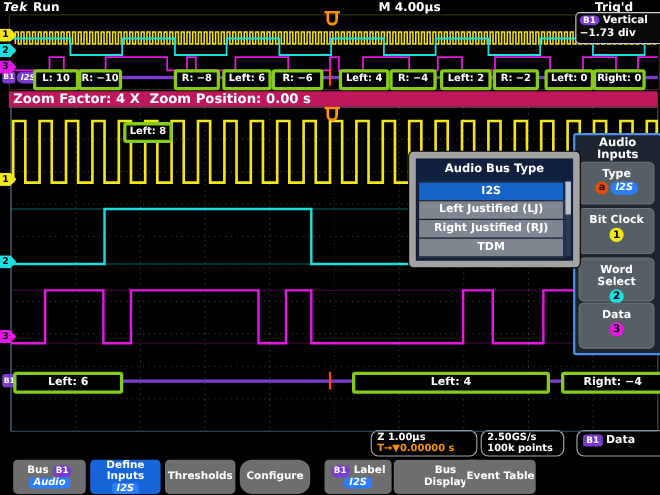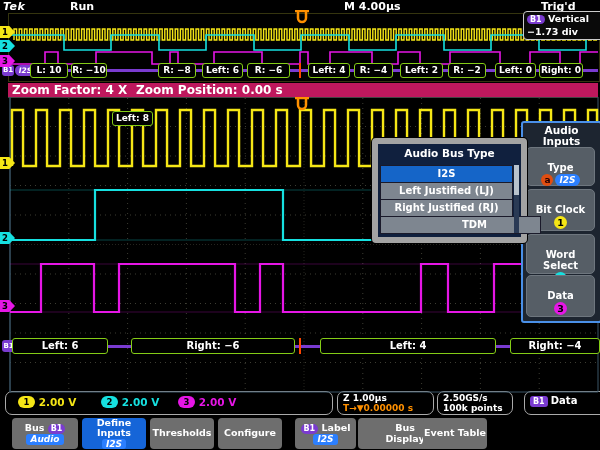--- a/index.html
+++ b/index.html
@@ -2,28 +2,28 @@
 <html><head>
 <meta charset="utf-8">
 <style>
   html,body{margin:0;padding:0;background:#222;}
   #screen{position:relative;width:600px;height:450px;background:#000;overflow:hidden;
           font-family:"DejaVu Sans","Liberation Sans",sans-serif;color:#fff;}
   .abs{position:absolute;}
   
   .topbar{left:0;top:0;width:600px;height:13px;font-size:11px;font-weight:bold;}
   .tek{left:3px;top:0;font-style:italic;letter-spacing:.5px;}
-  .run{left:30px;top:0;margin-left:40px;}
+  .run{left:30px;top:0;}
   .tb-m{left:344px;top:0;}
   .tb-trig{left:541px;top:0;}
   
   .ovbox{left:8px;top:13px;width:590px;height:67px;border:1px solid #35350f;}
   
   .busline{background:#7a3bd0;height:3px;}
-  .word{position:absolute;background:#000;border:1px solid #84cc16;border-radius:3px;
+  .word{position:absolute;background:#000;border:3px solid #84cc16;border-radius:3px;
         color:#fff;font-weight:bold;text-align:center;overflow:hidden;white-space:nowrap;}
   .word.small{height:13px;font-size:9px;line-height:13px;top:0;}
   .word.big{height:14px;font-size:10px;line-height:14px;top:0;}
   .b1badge{background:#7a3bd0;color:#fff;border-radius:3px;font-size:7px;font-weight:bold;
            text-align:center;}
   .i2spill{background:#7a3bd0;color:#fff;border-radius:6px;font-size:7.5px;font-weight:bold;
            font-style:italic;text-align:center;}
   .redtick{background:#ff4500;width:2px;}
   
   .zoombar{left:8px;top:83px;width:590px;height:14px;background:#be185d;
@@ -48,21 +48,21 @@
               border:1px solid #1a1a2a;}
   .popup-item.sel{background:#1565c8;}
   .popup-scroll{position:absolute;right:2px;top:21px;width:5px;height:68px;background:#2a3a55;}
   .popup-thumb{position:absolute;left:0;top:0;width:5px;height:30px;background:#b8c2cc;}
   
   .panel{left:521px;top:121px;width:77px;height:198px;background:#1d2530;
          border:2px solid #4a90e8;border-radius:3px;z-index:35;}
   .panel-title{text-align:center;font-size:10.5px;font-weight:bold;line-height:11px;padding-top:2px;}
   .pbtn{position:absolute;left:3px;width:67px;background:#565e66;border:1px solid #6e767e;
         border-radius:5px;text-align:center;font-size:10px;font-weight:bold;color:#fff;}
-  .pbtn .lab{display:block;padding-top:14px;}
+  .pbtn .lab{display:block;padding-top:5px;}
   .badge-knob{display:inline-block;background:#e04d10;color:#200;width:12px;height:12px;
               border-radius:50%;font-size:9px;line-height:12px;font-weight:bold;}
   .badge-pillblue{display:inline-block;background:#2b7fff;color:#fff;border-radius:6px;
                   padding:0 4px;font-size:9px;line-height:12px;font-weight:bold;font-style:italic;}
   .badge-ch{display:inline-block;width:13px;height:13px;border-radius:50%;color:#000;
             font-size:9.5px;line-height:13px;font-weight:bold;}
   
   .rbox{position:absolute;top:391px;height:22px;background:#000;border:1px solid #aaa;
         border-radius:7px;font-size:10.5px;font-weight:bold;}
   .chread{position:absolute;top:4px;height:13px;line-height:13px;}
@@ -169,62 +169,56 @@
   <div class="abs chmark ch1" style="left:0;top:157px;z-index:11">1</div>
   <div class="abs chmark ch2" style="left:0;top:232px;z-index:11">2</div>
   <div class="abs chmark ch3" style="left:0;top:300px;z-index:11">3</div>
 
   <div class="abs decRow" id="botDecode" style="left:0;top:338px;width:600px;height:17px">
     <div class="abs busline" style="left:10px;top:7px;width:588px"></div>
     <div class="abs b1badge" style="left:2px;top:2px;width:13px;height:12px;line-height:12px">B1</div>
     <div class="abs i2spill" style="left:17px;top:2px;width:22px;height:12px;line-height:12px">I2S</div>
     <div class="abs redtick" style="left:299px;top:0;height:16px"></div>
   <div class="word big" style="left: 12px; width: 94px;">Left: 6</div>
-      <div class="word big" style="left: 131px; width: 162px;">Right: −6</div>
       <div class="word big" style="left: 320px; width: 174px;">Left: 4</div>
       <div class="word big" style="left: 510px; width: 88px;">Right: −4</div>
     </div>
 
   <div class="abs vbadge" style="z-index:25">
     <div><span class="b1">B1</span>
       <span>Vertical</span></div>
     <div>−1.73 div</div>
   </div>
 
   <div class="abs popup">
     <div class="popup-title">Audio Bus Type</div>
     <div id="popupItems">
         <div class="popup-item sel" style="top: 21px;">I2S</div>
         <div class="popup-item" style="top: 38px;">Left Justified (LJ)</div>
         <div class="popup-item" style="top: 55px;">Right Justified (RJ)</div>
-        <div class="popup-item" style="top: 72px; padding-left: 28px;">TDM</div>
+        <div class="popup-item" style="top: 72px;">TDM</div>
       </div>
     <div class="popup-scroll">
       <div class="popup-thumb"></div>
     </div>
   </div>
 
   <div class="abs panel">
     <div class="panel-title">
       <div>Audio</div>
       <div>Inputs</div>
     </div>
     <div id="panelBtns">
         <div class="pbtn" style="top: 24px; height: 37px;"><span class="lab">Type</span><span class="badge-knob" style="margin: 1px;">a</span><span class="badge-pillblue" style="margin: 1px;">I2S</span></div>
         <div class="pbtn" style="top: 66px; height: 40px;"><span class="lab">Bit Clock</span><span class="badge-ch ch1" style="margin: 1px;">1</span></div>
         <div class="pbtn" style="top: 111px; height: 38px;"><span class="lab">Word Select</span><span class="badge-ch ch2" style="margin: 1px;">2</span></div>
         <div class="pbtn" style="top: 152px; height: 40px;"><span class="lab">Data</span><span class="badge-ch ch3" style="margin: 1px;">3</span></div>
       </div>
   </div>
 
-  <div class="rbox" style="left:5px;width:326px" id="chReadouts">
-      <div class="chread t-ch1" style="left: 12px;"><span class="chpill ch1">1</span><span> 2.00 V</span></div>
-      <div class="chread t-ch2" style="left: 95px;"><span class="chpill ch2">2</span><span> 2.00 V</span></div>
-      <div class="chread t-ch3" style="left: 172px;"><span class="chpill ch3">3</span><span> 2.00 V</span></div>
-    </div>
   <div class="rbox" style="left:337px;width:95px">
     <div class="two"><span>Z 1.00µs</span><br>
     <span class="orange">T→▼0.00000 s</span></div>
   </div>
   <div class="rbox" style="left:437px;width:74px">
     <div class="two"><span>2.50GS/s</span><br>
     <span>100k points</span></div>
   </div>
   <div class="rbox" style="left:524px;width:81px">
     <div class="two" style="padding-top:4px"><span class="b1badge" style="padding:1px 3px;font-size:8px">B1</span>
@@ -237,21 +231,21 @@
         <div><span class="badge-pill">Audio</span></div>
       </div>
       <div class="menubtn sel" style="left: 82px; width: 64px;">
         <div><span>Define</span></div>
         <div><span>Inputs</span></div>
         <div><span class="badge-pill">I2S</span></div>
       </div>
       <div class="menubtn" style="left: 150px; width: 64px;">
         <div><span>Thresholds</span></div>
       </div>
-      <div class="menubtn" style="left: 218px; width: 64px;">
+      <div class="menubtn" style="left: 218px; width: 64px; border-radius: 11px;">
         <div><span>Configure</span></div>
       </div>
       <div class="menubtn" style="left: 295px; width: 61px;">
         <div><span class="badge-bus">B1</span><span> Label</span></div>
         <div><span class="badge-pill">I2S</span></div>
       </div>
       <div class="menubtn" style="left: 358px; width: 62px; padding-left: 16px;">
         <div><span>Bus Display</span></div>
       </div>
       <div class="menubtn" style="left: 423px; width: 64px;">

